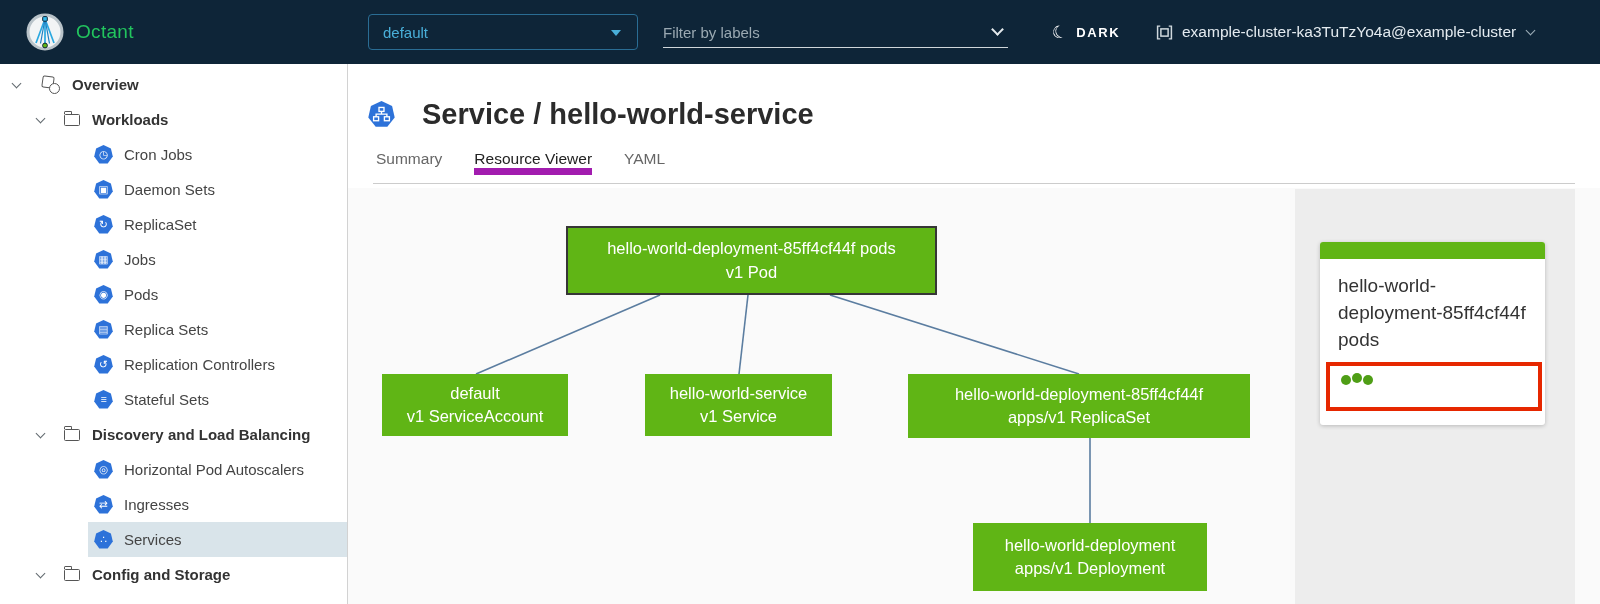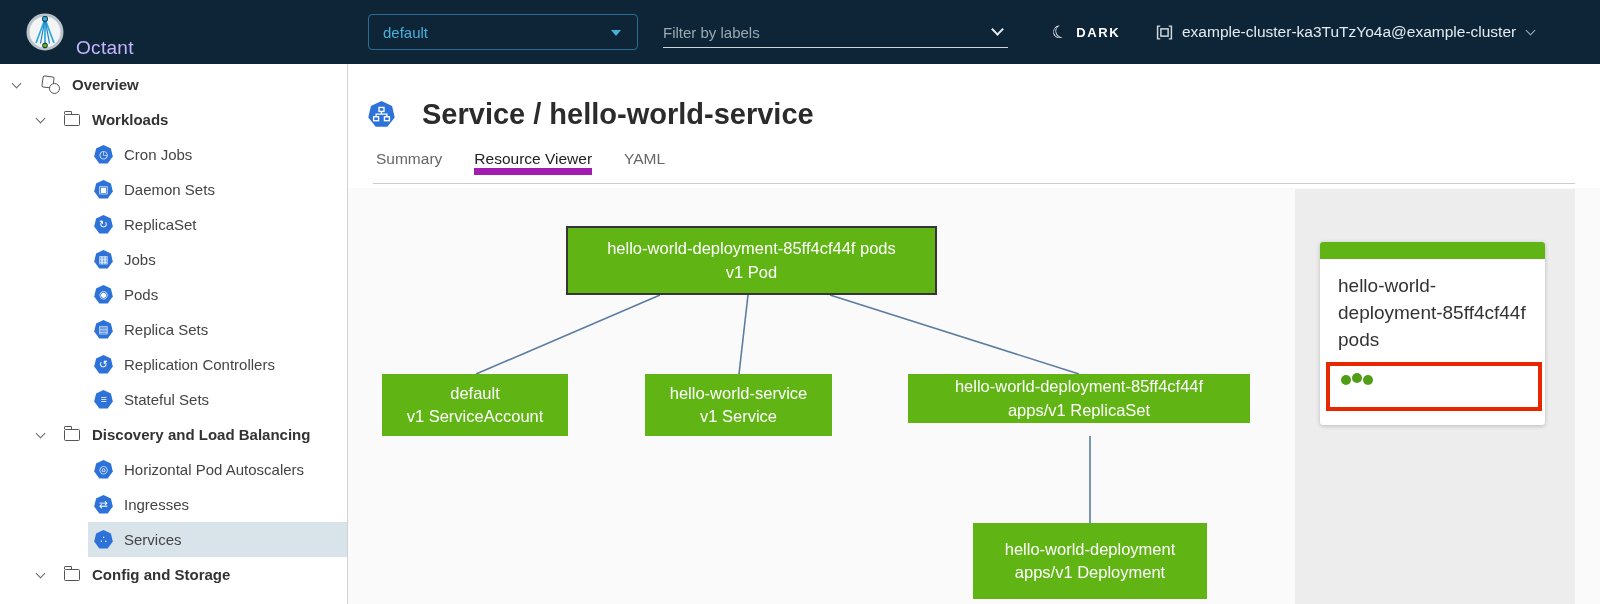--- a/index.html
+++ b/index.html
@@ -2,22 +2,22 @@
 <html><head>
 <meta charset="utf-8">
 <style>
   * { margin:0; padding:0; box-sizing:border-box; }
   html,body { width:1600px; height:604px; overflow:hidden; background:#fff;
               font-family:"Liberation Sans", sans-serif; }
 
   
   .header { position:absolute; left:0; top:0; width:1600px; height:64px; background:#0e2538; }
   .logo { position:absolute; left:26px; top:13px; width:38px; height:38px; }
-  .app-name { position:absolute; left:76px; top:16px; height:64px; display:flex; align-items:center;
-              color:#c4b5fd; font-size:19px; letter-spacing:.3px; }
+  .app-name { position:absolute; left:76px; top:0; height:64px; display:flex; align-items:center;
+              color:#22c55e; font-size:19px; letter-spacing:.3px; }
   .ns-select { position:absolute; left:368px; top:14px; width:270px; height:36px;
                border:1px solid #2a6d94; border-radius:4px; display:flex; align-items:center;
                padding:0 14px; color:#49afd9; font-size:15px; cursor:pointer; }
   .ns-caret { position:absolute; right:16px; top:15px; width:0; height:0;
               border-left:5px solid transparent; border-right:5px solid transparent;
               border-top:6px solid #49afd9; }
   .filter-wrap { position:absolute; left:663px; top:18px; width:345px; height:30px;
                  border-bottom:1px solid #cfd6da; }
   .filter-input { width:315px; height:28px; background:transparent; border:none; outline:none;
                   color:#dfe7ec; font-size:15px; font-family:inherit; }
@@ -75,22 +75,22 @@
   
   .graph-area { position:absolute; left:348px; top:188px; width:1252px; height:420px; background:#fafafa; }
   .edges { position:absolute; left:0; top:0; }
   .gnode { position:absolute; background:#60b515; color:#fff; display:flex; flex-direction:column;
            align-items:center; justify-content:center; text-align:center; font-size:16.5px;
            line-height:1.42; cursor:pointer; }
   .gnode.selected-node { border:2px solid #363636; }
   .node-pod { left:218px; top:38px;  width:371px; height:69px; }
   .node-sa  { left:34px;  top:186px; width:186px; height:62px; }
   .node-svc { left:297px; top:186px; width:187px; height:62px; }
-  .node-rs  { left:560px; top:186px; width:342px; height:49px; }
-  .node-dep { left:625px; top:335px; width:234px; height:76px; }
+  .node-rs  { left:560px; top:186px; width:342px; height:64px; }
+  .node-dep { left:625px; top:335px; width:234px; height:68px; }
 
   
   .details-panel { position:absolute; left:947px; top:1px; width:280px; height:419px; background:#ededed; }
   .panel-card { position:absolute; left:25px; top:53px; width:225px; background:#fff;
                 border-radius:3px; box-shadow:0 1px 4px rgba(0,0,0,.22); }
   .card-topbar { height:17px; background:#60b515; border-radius:3px 3px 0 0; }
   .card-body { padding:13px 18px 12px 18px; }
   .card-title { font-size:19px; line-height:27px; color:#333; overflow-wrap:break-word; }
   .annotation-box { border:4px solid #e62700; margin:9px -15px 2px -12px; height:49px;
                     padding:9px 0 0 11px; display:flex; gap:1px; }

